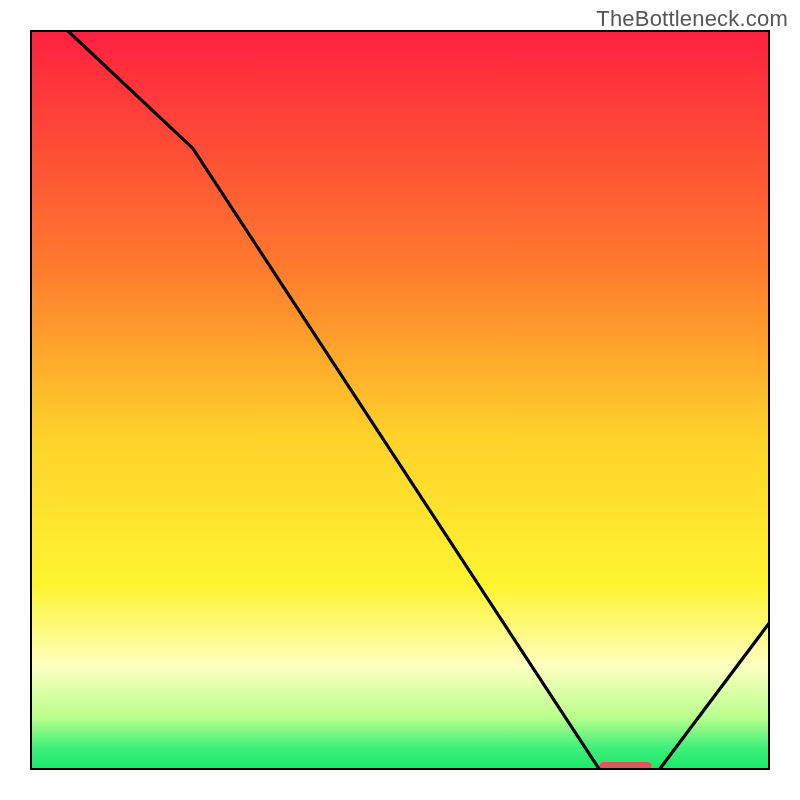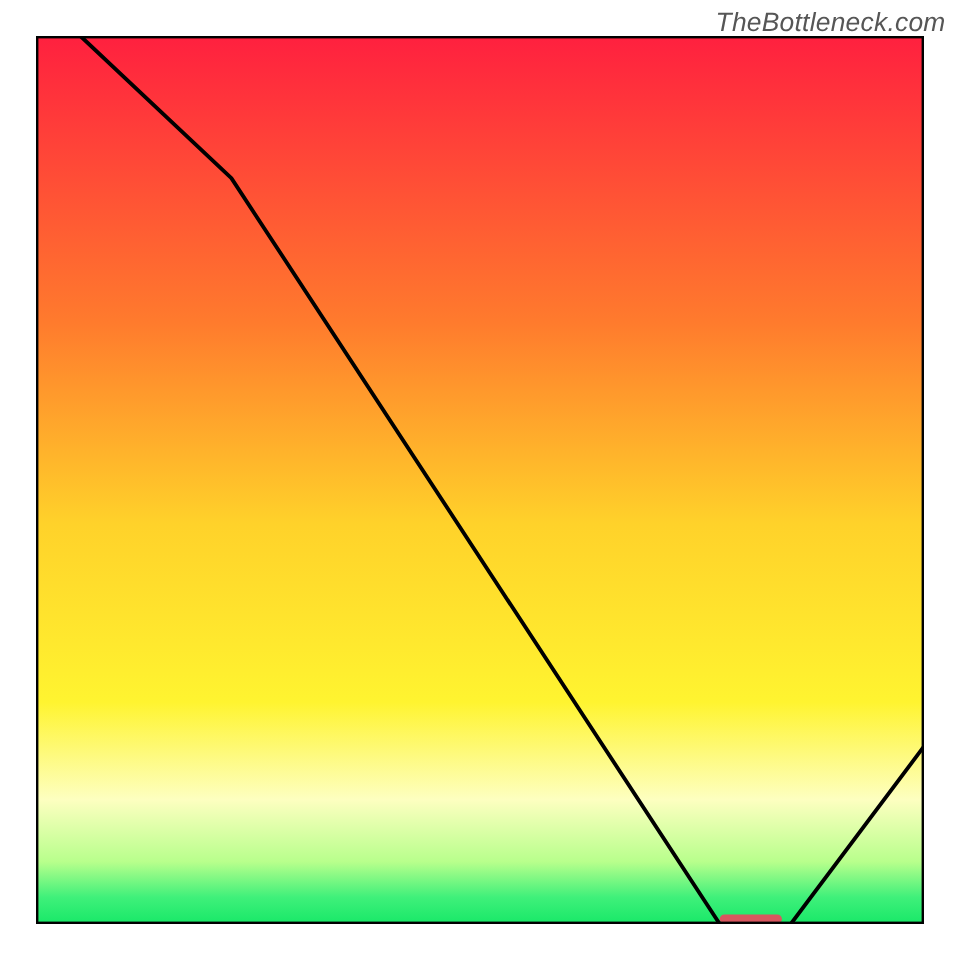--- a/index.html
+++ b/index.html
@@ -7,21 +7,20 @@
     padding: 0;
     width: 800px;
     height: 800px;
     background: #ffffff;
     overflow: hidden;
   }
   .wrap {
     position: relative;
     width: 800px;
     height: 800px;
-    font-style: italic;
   }
   .watermark {
     position: absolute;
     top: 6px;
     right: 12px;
     font-family: Arial, Helvetica, sans-serif;
     font-size: 22px;
     color: #565656;
     letter-spacing: 0.2px;
   }

